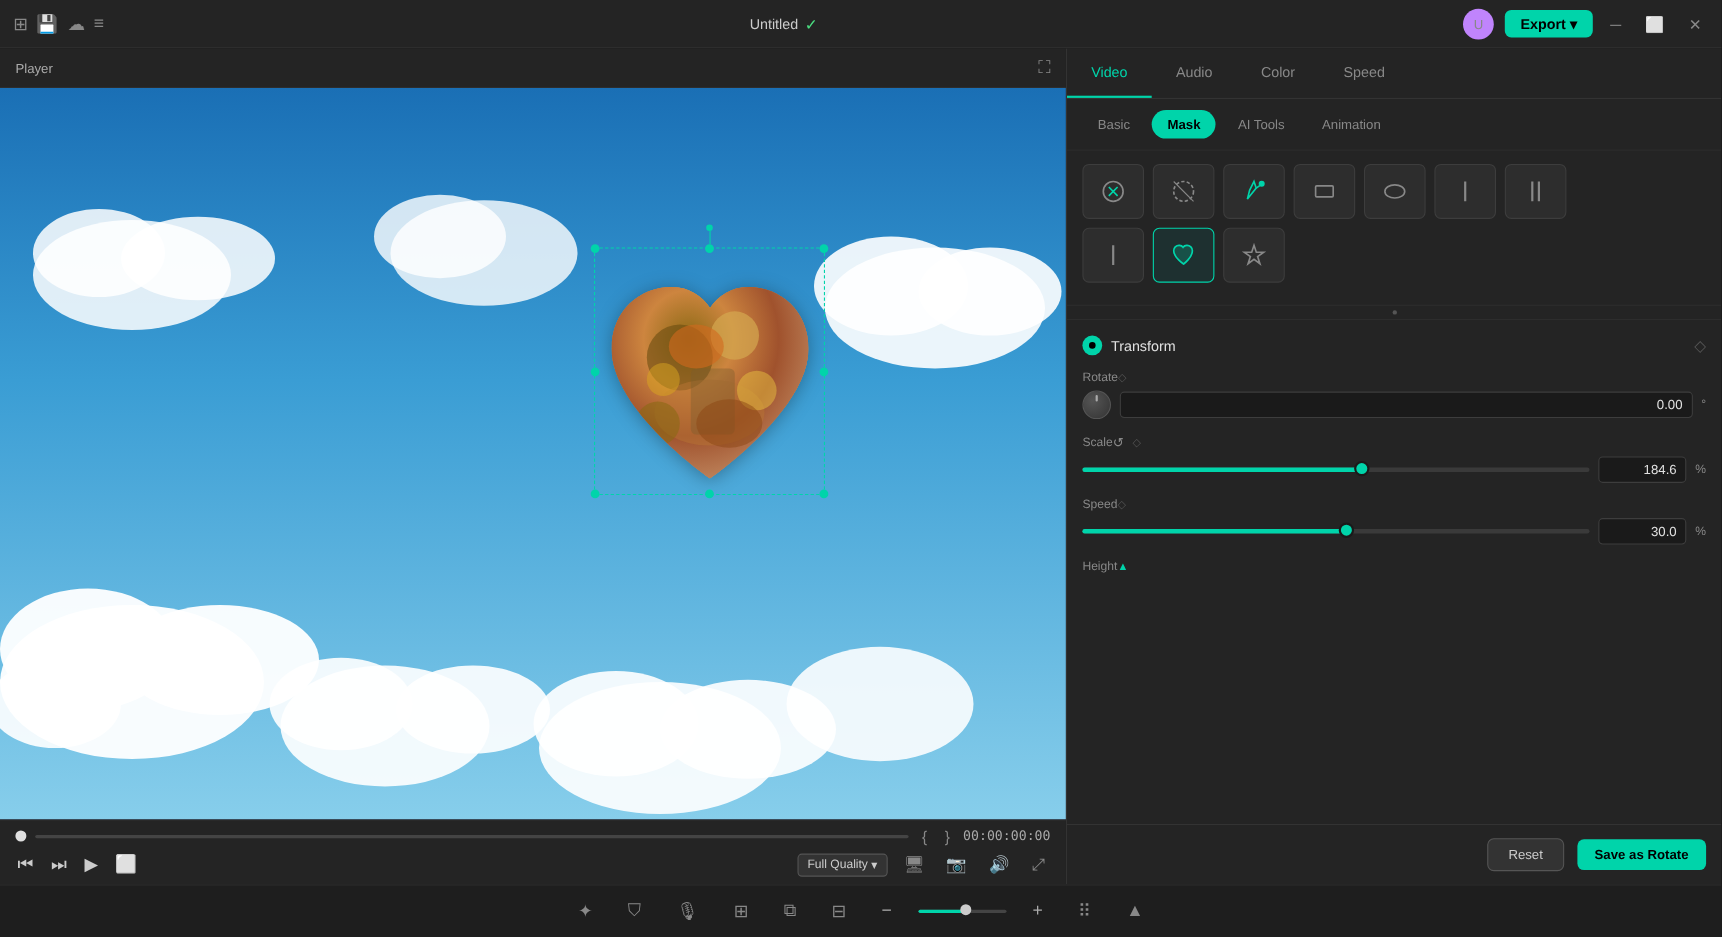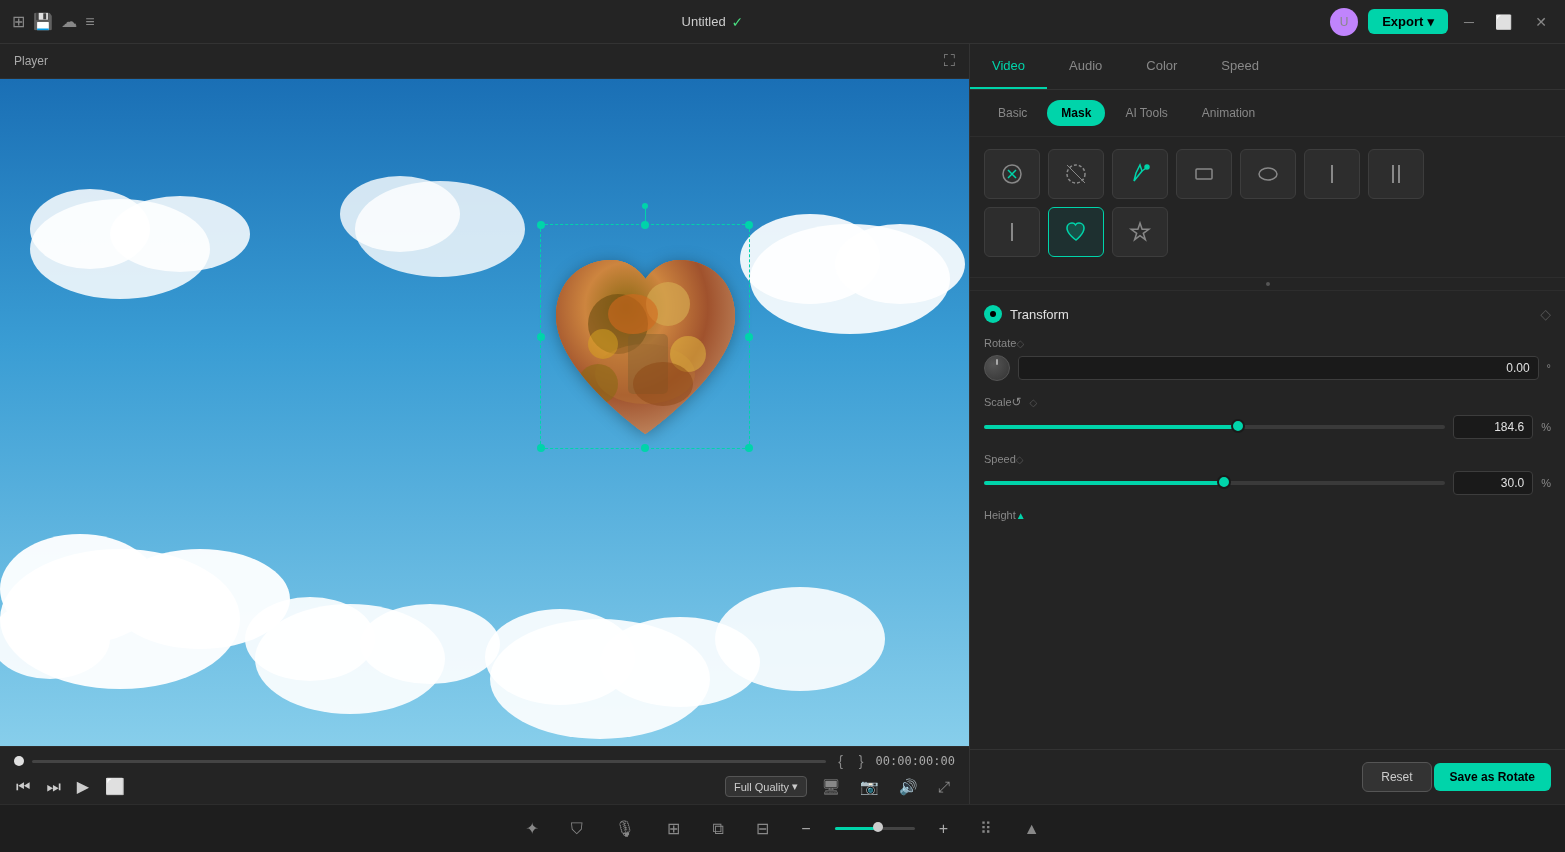--- a/index.html
+++ b/index.html
@@ -382,21 +382,21 @@
       border-radius: 50%;
       cursor: pointer;
       border: 2px solid #1a1a1a;
     }
 
     
     #bottom-action-bar {
       display: flex;
       align-items: center;
       justify-content: flex-end;
-      gap: 2px;
+      gap: 12px;
       padding: 12px 14px;
       border-top: 1px solid #333;
       background: #242424;
       flex-shrink: 0;
     }
     .reset-btn {
       background: #333;
       border: 1px solid #555;
       color: #ccc;
       border-radius: 6px;

